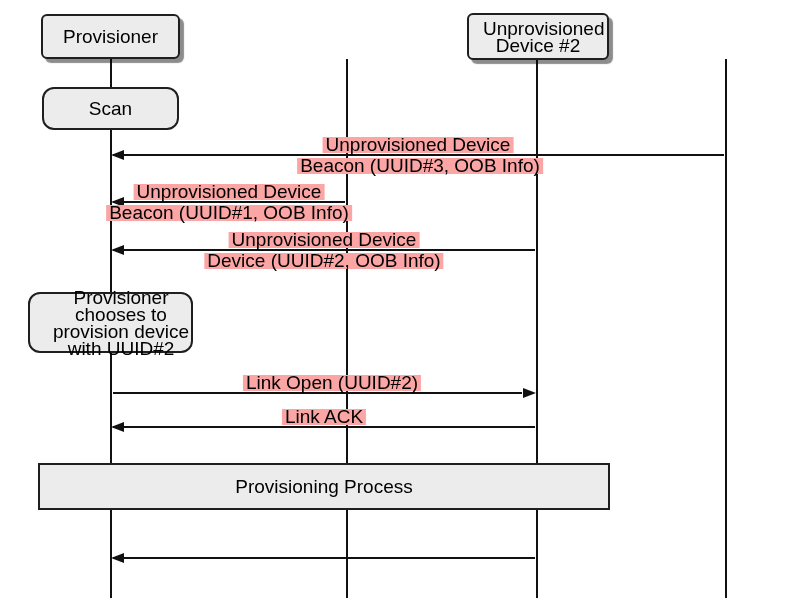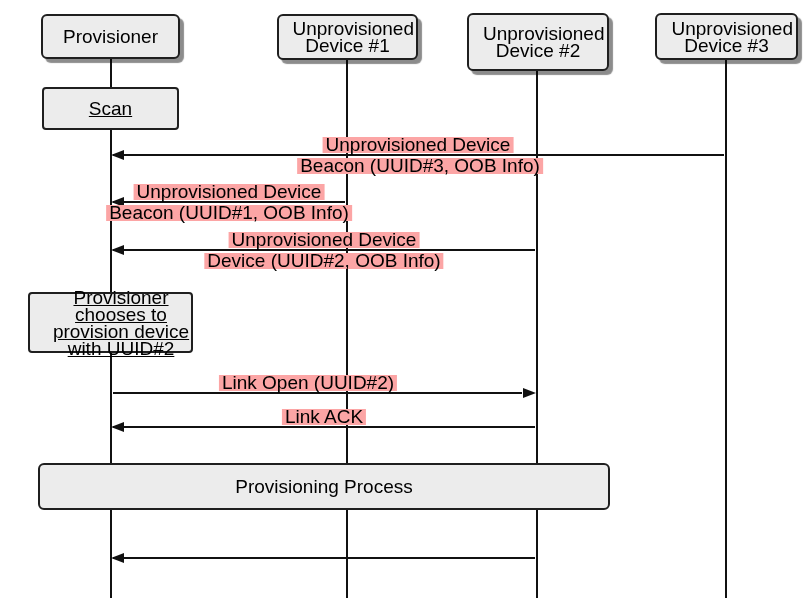--- a/index.html
+++ b/index.html
@@ -13,46 +13,40 @@
   .head-l{position:absolute;width:0;height:0;border-top:5px solid transparent;
     border-bottom:5px solid transparent;border-right:13px solid #111;z-index:3;}
   .head-r{position:absolute;width:0;height:0;border-top:5px solid transparent;
     border-bottom:5px solid transparent;border-left:13px solid #111;z-index:3;}
   .msg-label{position:absolute;transform:translateX(-50%);background:#fca5a5;
     padding:0 3px;line-height:16px;white-space:nowrap;z-index:4;text-align:center;}
   .box{position:absolute;background:#ececec;border:2px solid #1f1f1f;
     display:flex;align-items:center;justify-content:center;text-align:center;
     z-index:5;box-sizing:border-box;line-height:17px;}
   .actor{border-radius:6px;box-shadow:4px 4px 1px rgba(0,0,0,0.45);}
-  .rounded{border-radius:4px;text-decoration:underline;}
-  .wide{border-radius:6px;}
+  .rounded{border-radius:12px;}
+  .wide{border-radius:0;}
   .wrap-110{width:110px;}
   .wrap-140{width:140px;}
 </style>
 </head>
 <body>
 
 <div class="canvas">
 
   <div class="lifeline" style="left:110px;top:58px;height:540px;"></div>
   <div class="lifeline" style="left:346px;top:59px;height:539px;"></div>
   <div class="lifeline" style="left:536px;top:59px;height:539px;"></div>
   <div class="lifeline" style="left:725px;top:59px;height:539px;"></div>
 
   <div class="box actor" style="left:41px;top:14px;width:139px;height:45px;">
     <span>Provisioner</span>
   </div>
-  <div class="box actor" style="left:277px;top:14px;width:141px;height:46px;">
-    <span class="wrap-110">Unprovisioned Device #1</span>
-  </div>
-  <div class="box actor" style="left:467px;top:13px;width:142px;height:58px;">
+  <div class="box actor" style="left:467px;top:13px;width:142px;height:47px;">
     <span class="wrap-110">Unprovisioned Device #2</span>
-  </div>
-  <div class="box actor" style="left:655px;top:13px;width:143px;height:47px;">
-    <span class="wrap-110">Unprovisioned Device #3</span>
   </div>
 
   <div class="box rounded" style="left:42px;top:87px;width:137px;height:43px;">
     <span>Scan</span>
   </div>
 
   <div class="msg-line" style="left:113px;top:154px;width:611px;"></div>
   <div class="head-l" style="left:111px;top:150px;"></div>
   <div class="msg-label" style="left:418px;top:137px;">Unprovisioned Device</div>
   <div class="msg-label" style="left:420px;top:158px;">Beacon (UUID#3, OOB Info)</div>
@@ -66,21 +60,21 @@
   <div class="head-l" style="left:111px;top:245px;"></div>
   <div class="msg-label" style="left:324px;top:232px;">Unprovisioned Device</div>
   <div class="msg-label" style="left:324px;top:253px;">Device (UUID#2, OOB Info)</div>
 
   <div class="box rounded" style="left:28px;top:292px;width:165px;height:61px;justify-content:flex-end;">
     <span class="wrap-140">Provisioner chooses to provision device with UUID#2</span>
   </div>
 
   <div class="msg-line" style="left:113px;top:392px;width:409px;"></div>
   <div class="head-r" style="left:523px;top:388px;"></div>
-  <div class="msg-label" style="left:308px;top:375px;">Link Open (UUID#2)</div>
+  <div class="msg-label" style="left:332px;top:375px;">Link Open (UUID#2)</div>
 
   <div class="msg-line" style="left:113px;top:426px;width:422px;"></div>
   <div class="head-l" style="left:111px;top:422px;"></div>
   <div class="msg-label" style="left:324px;top:409px;">Link ACK</div>
 
   <div class="box wide" style="left:38px;top:463px;width:572px;height:47px;">
     <span>Provisioning Process</span>
   </div>
 
   <div class="msg-line" style="left:113px;top:557px;width:422px;"></div>

